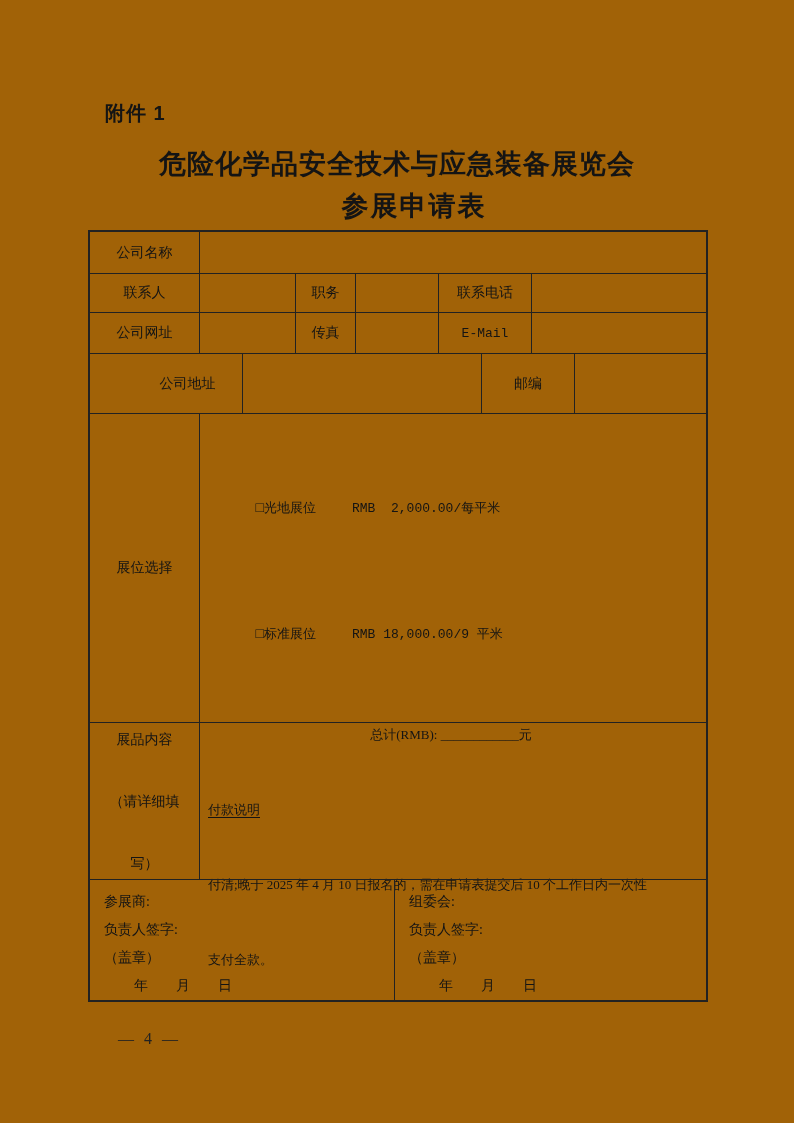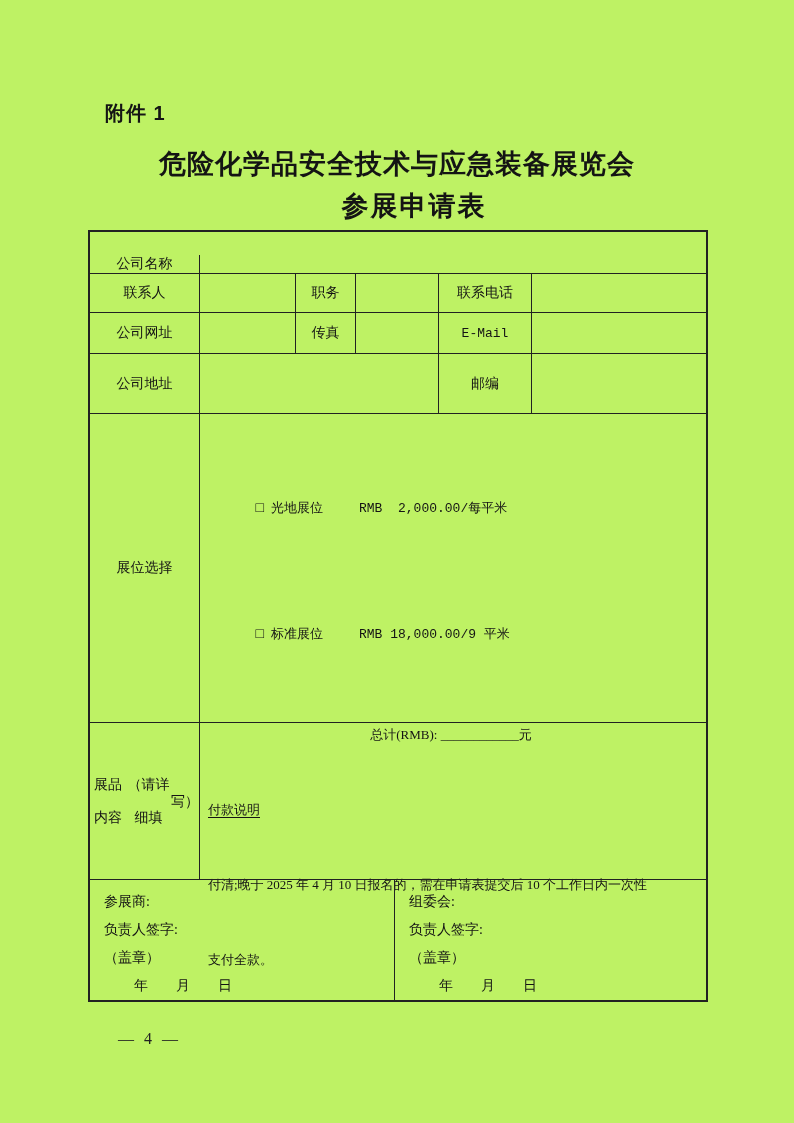--- a/index.html
+++ b/index.html
@@ -1,19 +1,19 @@
 <!DOCTYPE html>
 <html><head>
 <meta charset="utf-8">
 <style>
   html,body{margin:0;padding:0;background:#fff;}
   .page{
     position:relative;
     width:794px;height:1123px;
-    background:#bef264;
+    background:#a16207;
     outline:1px solid #e6e6e6;
     font-family:"Liberation Serif","DejaVu Serif",serif;
     color:#141414;
     overflow:hidden;
   }
   .attachment{
     position:absolute;left:105px;top:100px;
     font-family:"Liberation Sans","DejaVu Sans",sans-serif;
     font-size:20px;font-weight:700;letter-spacing:1px;
   }
@@ -34,46 +34,46 @@
   .row:last-child{border-bottom:none;}
   .c{border-right:1px solid #222;box-sizing:border-box;}
   .c:last-child{border-right:none;}
   .lab{
     display:flex;align-items:center;justify-content:center;
     font-size:14px;text-align:center;
   }
   .fill{flex:1;}
   .mono{font-family:"Liberation Mono","DejaVu Sans Mono",monospace;}
   
-  .r1{height:42px;align-items:flex-end;} .r2{height:39px;} .r3{height:41px;} .r4{height:60px;}
+  .r1{height:42px;} .r2{height:39px;} .r3{height:41px;} .r4{height:60px;padding-left:43px;}
   .r5{height:309px;} .r6{height:157px;} .r7{height:124px;flex:1;}
   
   .w-label{width:110px;flex:0 0 110px;}
   .w-v1{width:96px;flex:0 0 96px;}
   .w-s{width:60px;flex:0 0 60px;}
   .w-v2{width:83px;flex:0 0 83px;}
   .w-m{width:93px;flex:0 0 93px;}
   .w-addr{width:239px;flex:0 0 239px;}
   .w-sigl{width:305px;flex:0 0 305px;}
   
   .booth-content{
     flex:1;padding:6px 6px 0 8px;font-size:13px;line-height:25px;
     white-space:pre-wrap;
   }
   .bl{white-space:pre-wrap;}
   .opt{padding-left:15px;}
   .opt .cb{font-size:14px;}
-  .opt .optname{margin-left:7px;text-align:center;}
+  .opt .optname{margin-left:0;text-align:center;}
   .opt .optprice{margin-left:36px;font-size:13px;}
   .total-line{text-align:center;padding-right:6px;}
   .u{text-decoration:underline;text-underline-offset:3px;}
   
   .exh-lab{
-    display:flex;flex-direction:row;align-items:center;justify-content:center;
-    font-size:14px;line-height:33px;text-align:center;
+    display:flex;flex-direction:column;align-items:center;justify-content:center;
+    font-size:14px;line-height:33px;text-align:left;gap:29px;
   }
   
   .sig{
     padding:8px 12px 0 14px;font-size:14px;line-height:28px;
   }
   .sig .line{white-space:pre-wrap;}
   .sig .date{padding-left:30px;}
   .page-number{
     position:absolute;left:118px;top:1030px;
     font-size:16px;letter-spacing:3px;color:#222;white-space:pre;

